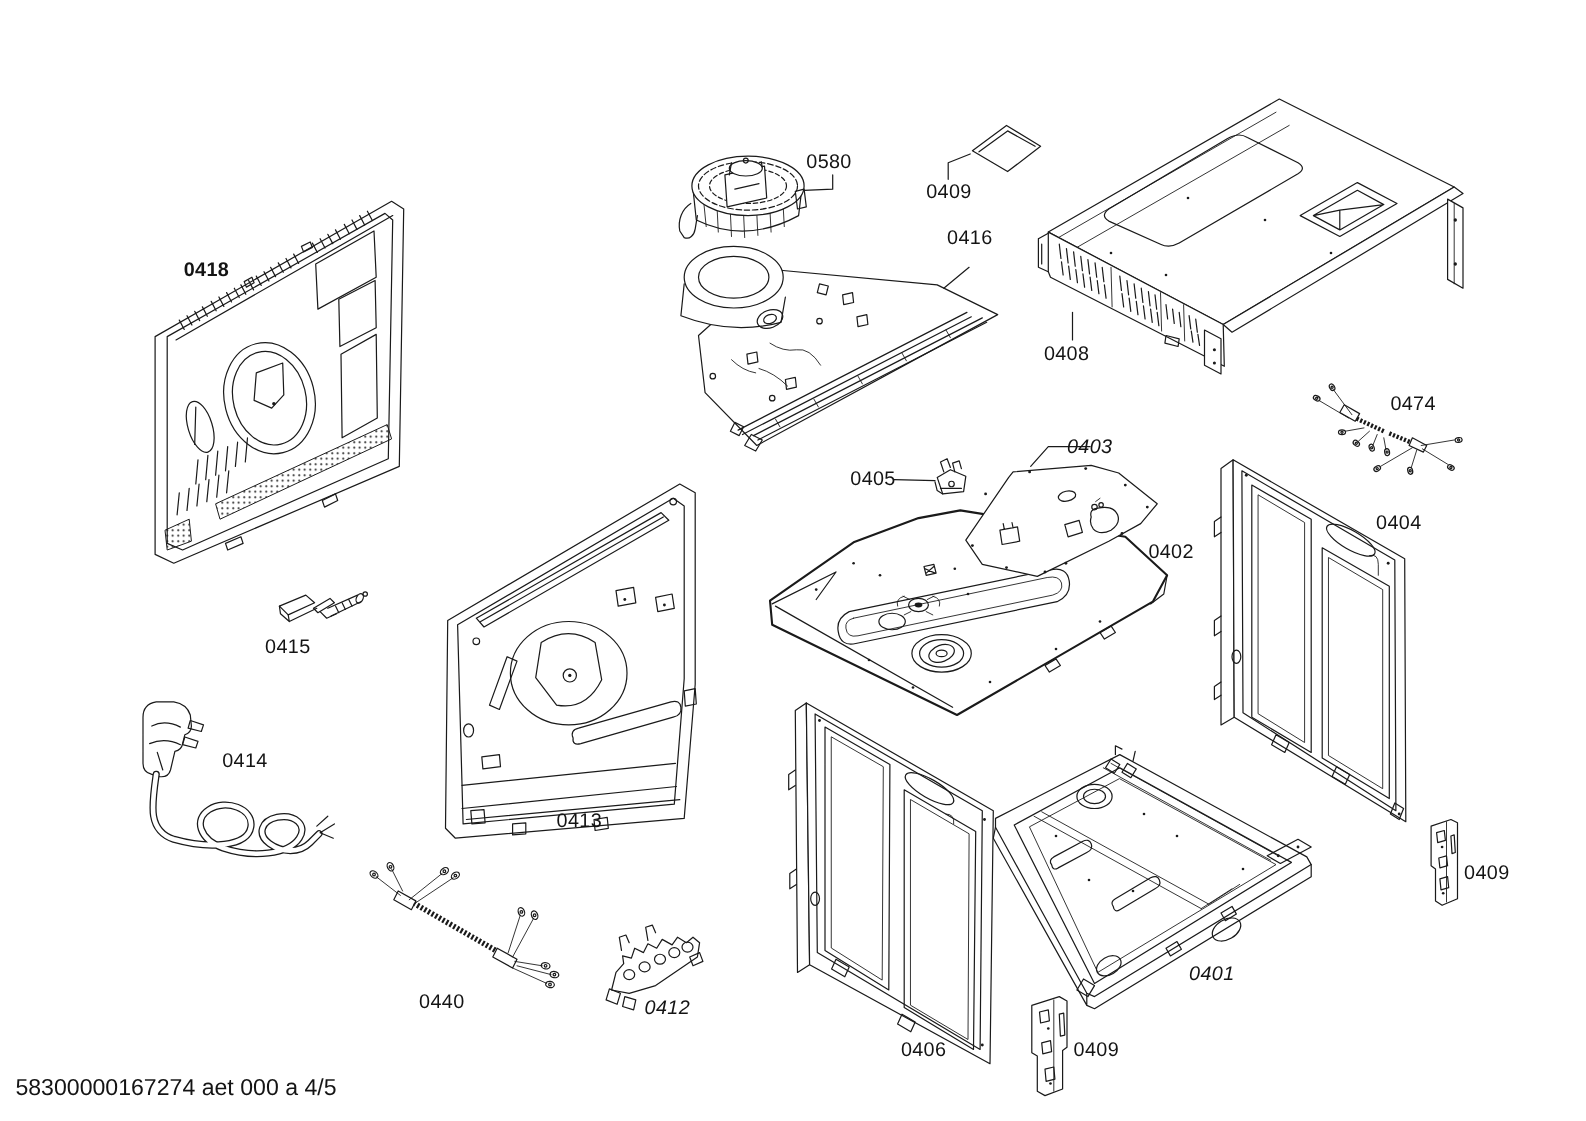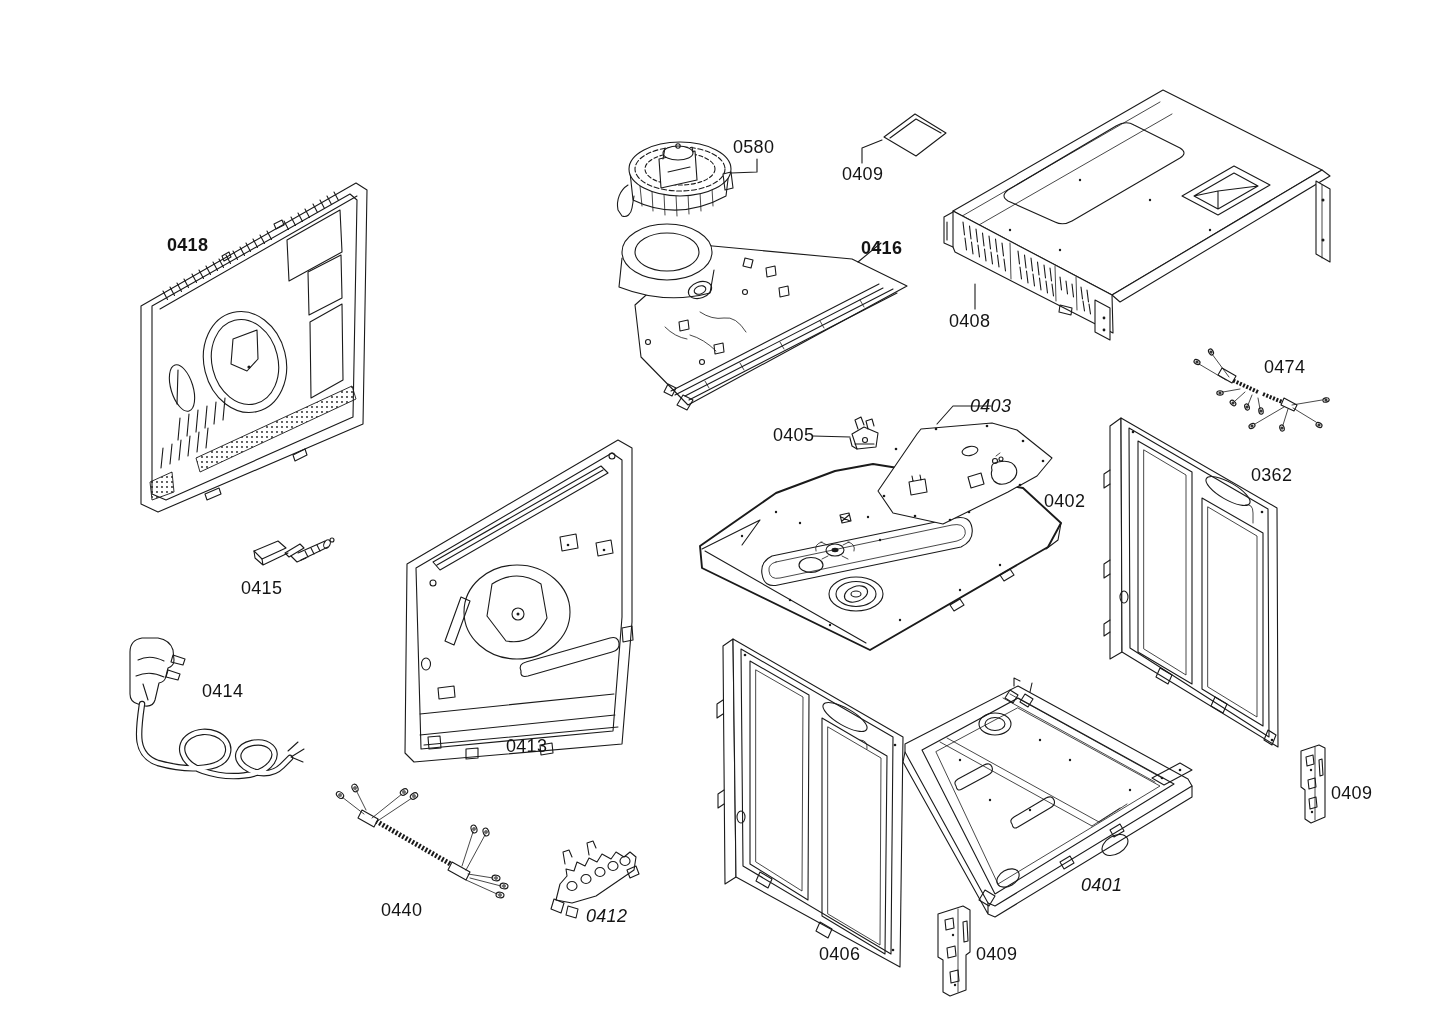--- a/index.html
+++ b/index.html
@@ -372,30 +372,31 @@
     <path class="thn ln" d="M1315,747 L1315,820"></path>
     <path class="ln" d="M1306,757 l7,-2 l1,9 l-7,2 z M1308,780 l7,-2 l1,9 l-7,2 z M1309,799 l7,-2 l1,10 l-7,2 z M1319,760 l3,-1 l1,16 l-3,1 z"></path>
     <circle cx="1311" cy="770" r="1.2" fill="#1a1a1a"></circle>
         <circle cx="1312" cy="812" r="1.2" fill="#1a1a1a"></circle>
   </g>
 </svg>
 
 <div class="plabel" style="left:167px;top:235px;font-weight:bold;">0418</div>
 <div class="plabel" style="left:733px;top:137px;">0580</div>
 <div class="plabel" style="left:842px;top:164px;">0409</div>
-<div class="plabel" style="left:861px;top:238px;font-weight:bold;">0416</div>
+<div class="plabel" style="left:861px;top:206px;">0416</div>
 <div class="plabel" style="left:949px;top:311px;">0408</div>
 <div class="plabel" style="left:1264px;top:357px;">0474</div>
 <div class="plabel" style="left:970px;top:396px;font-style:italic;">0403</div>
 <div class="plabel" style="left:773px;top:425px;">0405</div>
 <div class="plabel" style="left:1044px;top:491px;">0402</div>
-<div class="plabel" style="left:1251px;top:465px;">0362</div>
+<div class="plabel" style="left:1251px;top:465px;">0404</div>
 <div class="plabel" style="left:241px;top:578px;">0415</div>
 <div class="plabel" style="left:202px;top:681px;">0414</div>
 <div class="plabel" style="left:506px;top:736px;">0413</div>
 <div class="plabel" style="left:381px;top:900px;">0440</div>
 <div class="plabel" style="left:586px;top:906px;font-style:italic;">0412</div>
 <div class="plabel" style="left:819px;top:944px;">0406</div>
 <div class="plabel" style="left:1081px;top:875px;font-style:italic;">0401</div>
 <div class="plabel" style="left:976px;top:944px;">0409</div>
 <div class="plabel" style="left:1331px;top:783px;">0409</div>
 
+<div class="footer">58300000167274 aet 000 a 4/5</div>
 </div>
 
 </body></html>

